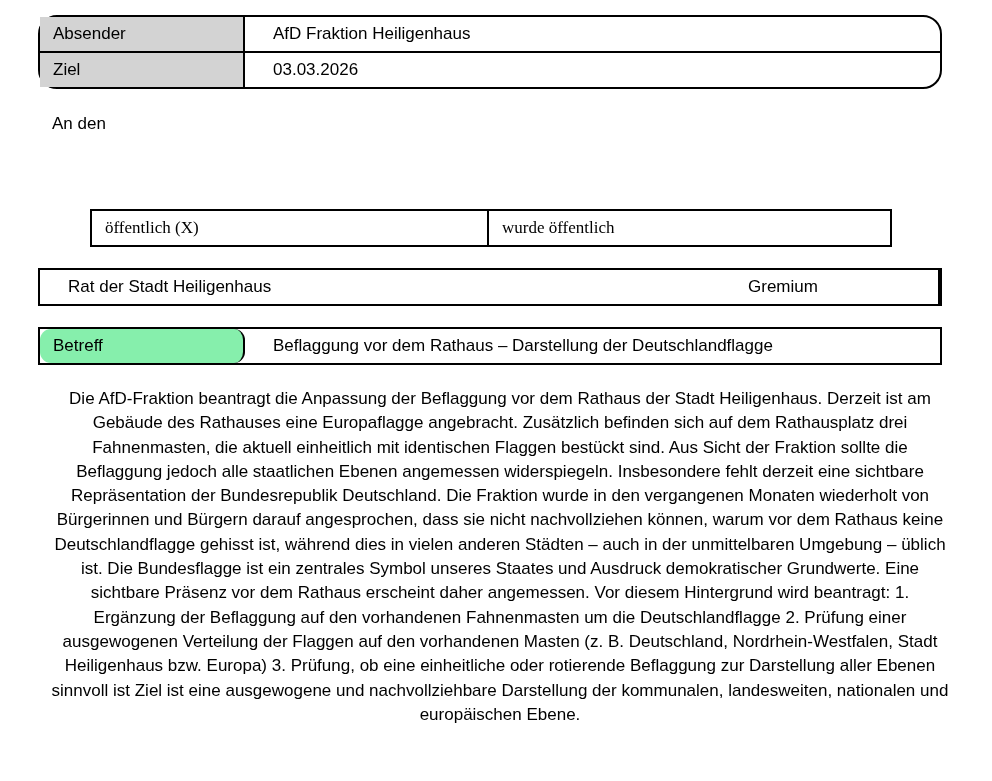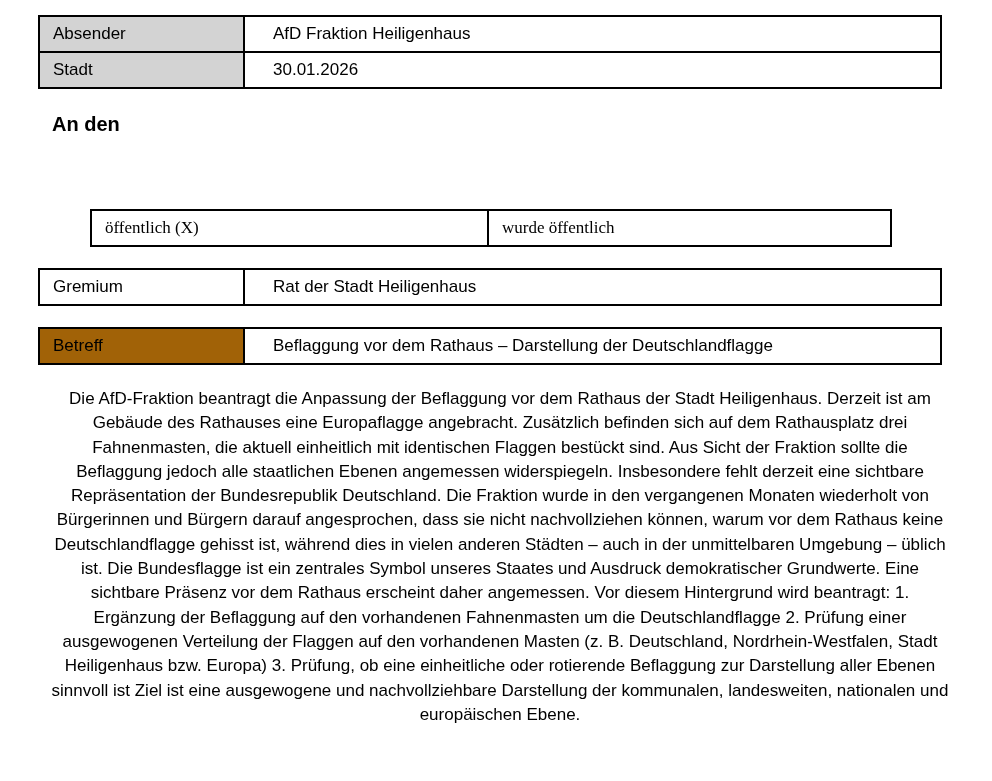--- a/index.html
+++ b/index.html
@@ -55,28 +55,28 @@
   }
   .cell-half.first {
     border-right: 2px solid #000000;
     flex: 0 0 calc(50% - 2px);
     width: calc(50% - 2px);
   }
   #meta-table {
     left: 38px;
     top: 15px;
     width: 904px;
+    border-radius: 19px;
   }
   #recipient-block {
     position: absolute;
     left: 52px;
     top: 112px;
-    font-size: 20px;
+    font-size: 17px;
     line-height: 24px;
-    font-weight: bold;
   }
   #visibility-table {
     left: 90px;
     top: 209px;
     width: 802px;
   }
   #gremium-table {
     left: 38px;
     top: 268px;
     width: 904px;
@@ -105,24 +105,24 @@
     <div class="t-row">
       <div class="cell cell-label">
         <span>Absender</span>
       </div>
       <div class="cell cell-value">
         <span>AfD Fraktion Heiligenhaus</span>
       </div>
     </div>
     <div class="t-row">
       <div class="cell cell-label">
-        <span>Stadt</span>
+        <span>Ziel</span>
       </div>
       <div class="cell cell-value">
-        <span>30.01.2026</span>
+        <span>03.03.2026</span>
       </div>
     </div>
   </div>
 
   <div id="recipient-block">
     <div>An den</div>
   </div>
 
   <div id="visibility-table" class="box-table">
     <div class="t-row">
@@ -130,32 +130,32 @@
         <span>öffentlich (X)</span>
       </div>
       <div class="cell cell-half">
         <span>wurde öffentlich</span>
       </div>
     </div>
   </div>
 
   <div id="gremium-table" class="box-table">
     <div class="t-row">
+      <div class="cell cell-value">
+        <span>Rat der Stadt Heiligenhaus</span>
+      </div>
       <div class="cell cell-label" style="background:#ffffff;">
         <span>Gremium</span>
-      </div>
-      <div class="cell cell-value">
-        <span>Rat der Stadt Heiligenhaus</span>
       </div>
     </div>
   </div>
 
   <div id="betreff-table" class="box-table">
     <div class="t-row">
-      <div class="cell cell-label" style="background:#a16207;">
+      <div class="cell cell-label" style="background:#86efac;border-radius:11px;">
         <span>Betreff</span>
       </div>
       <div class="cell cell-value">
         <span>Beflaggung vor dem Rathaus – Darstellung der Deutschlandflagge</span>
       </div>
     </div>
   </div>
 
   <div id="body-text">Die AfD-Fraktion beantragt die Anpassung der Beflaggung vor dem Rathaus der Stadt Heiligenhaus. Derzeit ist am Gebäude des Rathauses eine Europaflagge angebracht. Zusätzlich befinden sich auf dem Rathausplatz drei Fahnenmasten, die aktuell einheitlich mit identischen Flaggen bestückt sind. Aus Sicht der Fraktion sollte die Beflaggung jedoch alle staatlichen Ebenen angemessen widerspiegeln. Insbesondere fehlt derzeit eine sichtbare Repräsentation der Bundesrepublik Deutschland. Die Fraktion wurde in den vergangenen Monaten wiederholt von Bürgerinnen und Bürgern darauf angesprochen, dass sie nicht nachvollziehen können, warum vor dem Rathaus keine Deutschlandflagge gehisst ist, während dies in vielen anderen Städten – auch in der unmittelbaren Umgebung – üblich ist. Die Bundesflagge ist ein zentrales Symbol unseres Staates und Ausdruck demokratischer Grundwerte. Eine sichtbare Präsenz vor dem Rathaus erscheint daher angemessen. Vor diesem Hintergrund wird beantragt: 1. Ergänzung der Beflaggung auf den vorhandenen Fahnenmasten um die Deutschlandflagge 2. Prüfung einer ausgewogenen Verteilung der Flaggen auf den vorhandenen Masten (z. B. Deutschland, Nordrhein-Westfalen, Stadt Heiligenhaus bzw. Europa) 3. Prüfung, ob eine einheitliche oder rotierende Beflaggung zur Darstellung aller Ebenen sinnvoll ist Ziel ist eine ausgewogene und nachvollziehbare Darstellung der kommunalen, landesweiten, nationalen und europäischen Ebene.</div>
 

